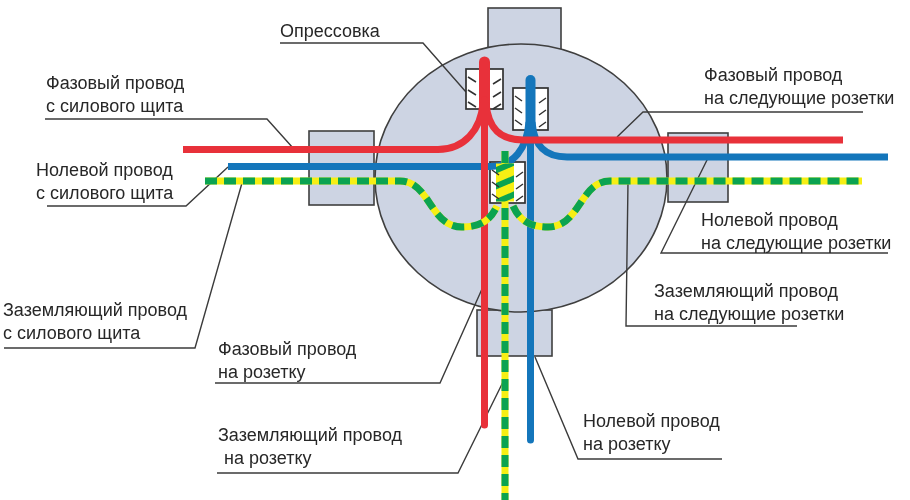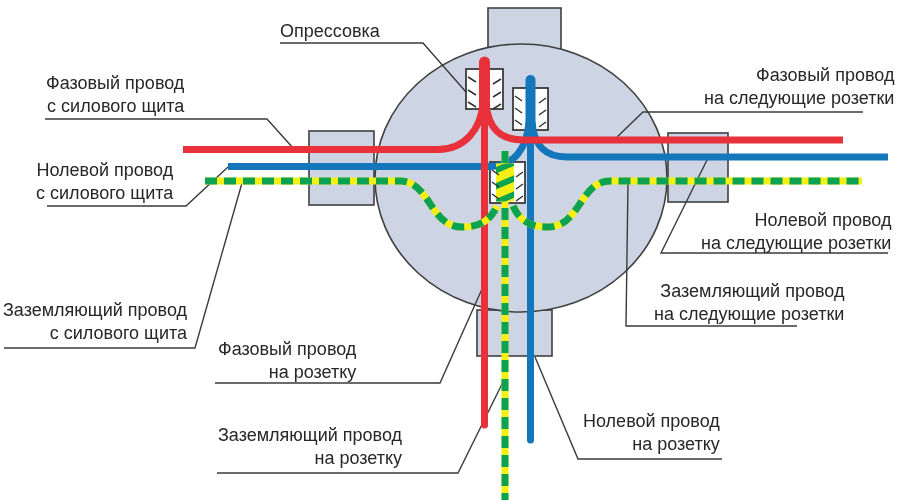--- a/index.html
+++ b/index.html
@@ -14,21 +14,21 @@
   .tick path{stroke:var(--crimp_outline,#333);stroke-width:1.5;fill:none;}
   .wire{fill:none;}
   .phase{stroke:var(--phase,#e8313a);}
   .neutral{stroke:var(--neutral,#1476bb);}
   .gy{stroke:var(--ground_yellow,#f6ef14);stroke-width:7;fill:none;}
   .gg{stroke:var(--ground_green,#0ba351);stroke-width:7;fill:none;stroke-dasharray:12 7;}
   .lbl{
     position:absolute;font-size:18px;line-height:23px;color:var(--text,#272727);
     white-space:nowrap;
   }
-  .lbl span{display:block;text-align:right;}
+  .lbl span{display:block;}
   .indent2 span:nth-child(2){padding-left:6px;}
 </style>
 </head>
 <body>
 
 <div class="stage">
 
   <svg width="910" height="500" viewBox="0 0 910 500">
 
     <g>

